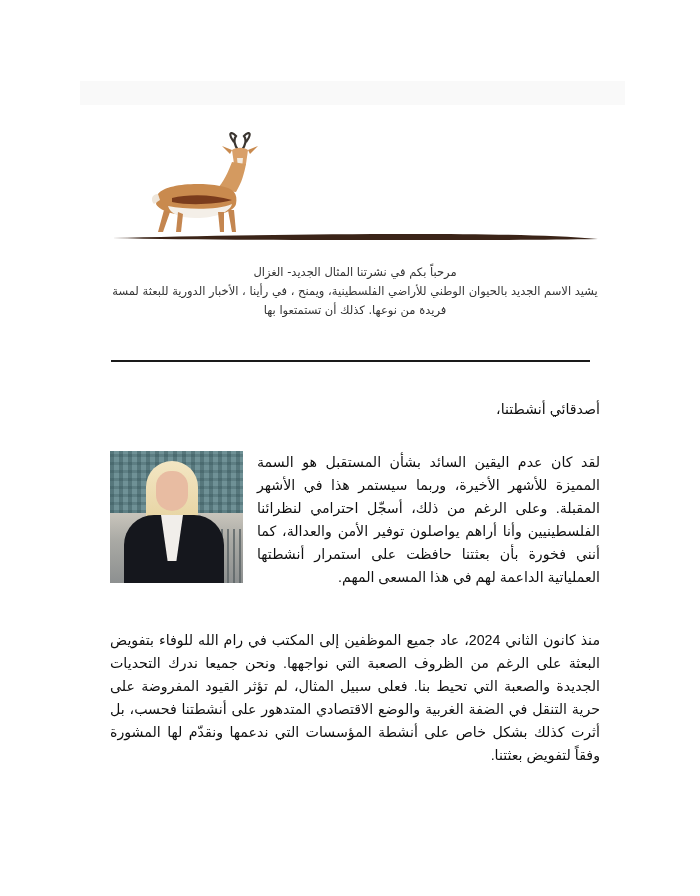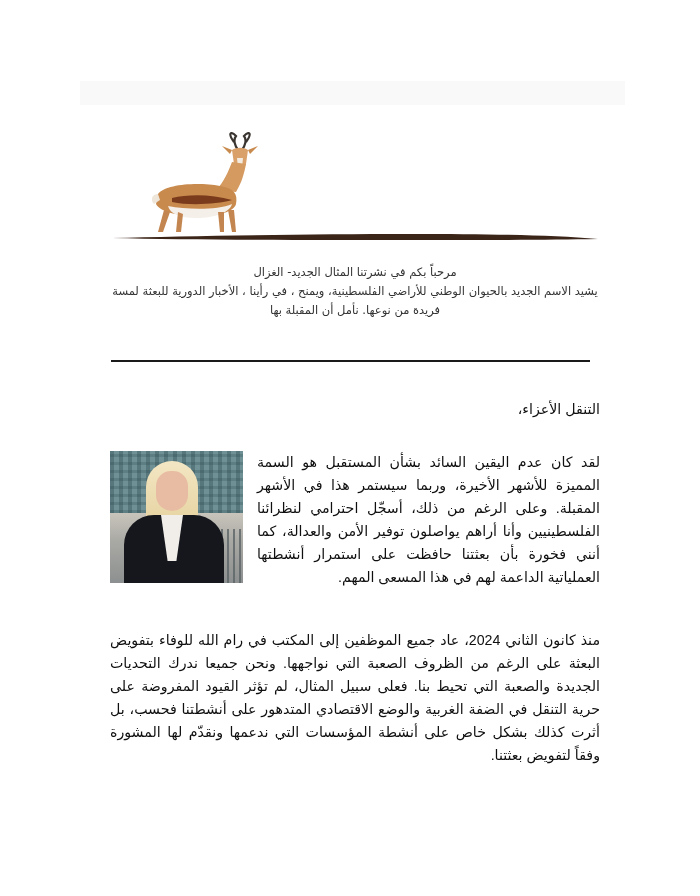--- a/index.html
+++ b/index.html
@@ -206,27 +206,27 @@
     <path d="M90 78 L 94 100 L 98 100 L 96 78 Z" fill="#c48650"></path>
   </svg>
   <svg class="masthead-ground" viewBox="0 0 490 14" preserveAspectRatio="none" xmlns="http://www.w3.org/2000/svg">
     <path d="M2 8 C 80 6, 200 4, 300 4 C 380 4, 440 5, 488 9 C 440 10, 380 10, 300 10 C 200 10, 80 10, 2 8 Z" fill="#3b2418"></path>
   </svg>
 </div>
 
 <div class="intro">
   <div>مرحباً بكم في نشرتنا المثال الجديد- الغزال</div>
   <div>يشيد الاسم الجديد بالحيوان الوطني للأراضي الفلسطينية، ويمنح ، في رأينا ، الأخبار الدورية للبعثة لمسة</div>
-  <div>فريدة من نوعها. نأمل أن المقبلة بها</div>
+  <div>فريدة من نوعها. كذلك أن تستمتعوا بها</div>
 </div>
 
 <div class="divider"></div>
 
 <div class="content">
-  <p class="salutation">التنقل الأعزاء،</p>
+  <p class="salutation">أصدقائي أنشطتنا،</p>
 
   <div class="portrait">
     <div class="building"></div>
     <div class="ground"></div>
     <div class="railing"></div>
     <div class="hair"></div>
     <div class="jacket"></div>
     <div class="shirt"></div>
     <div class="face"></div>
   </div>

